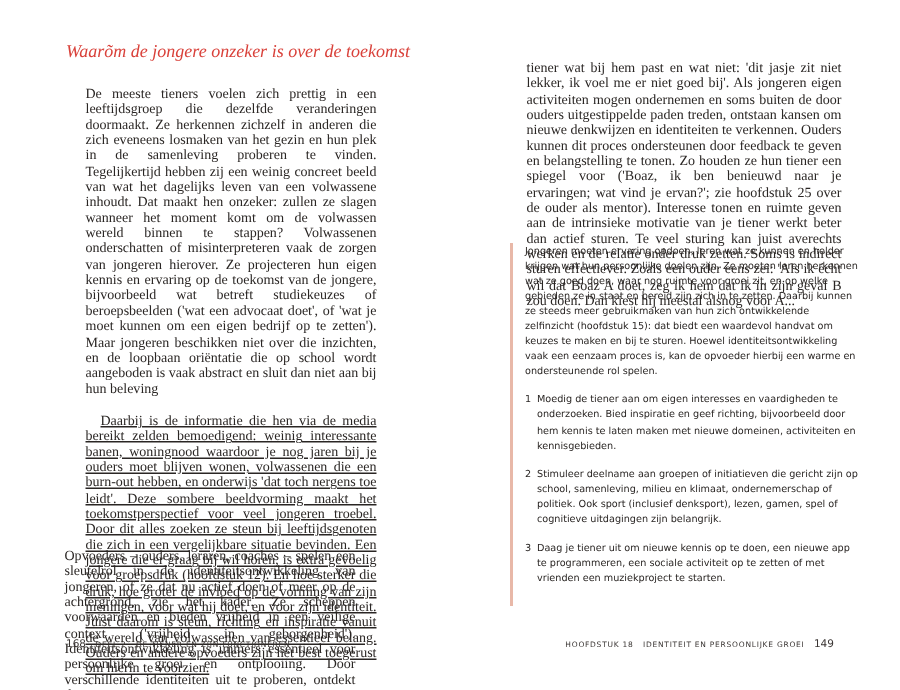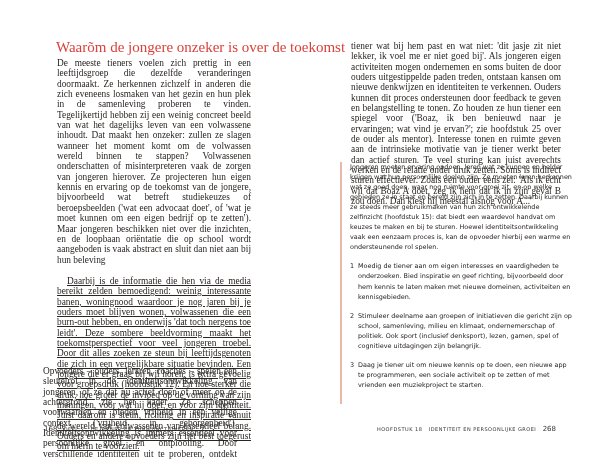--- a/index.html
+++ b/index.html
@@ -9,25 +9,26 @@
       position: relative;
       color: #2a2624;
     }
     .page { position: absolute; top: 0; height: 460px; }
     .page-left { left: 0; width: 300px; }
     .page-right { left: 300px; width: 300px; }
 
     .heading {
       position: absolute;
       font-family: "Liberation Serif", serif;
-      font-size: 15px;
+      font-size: 12px;
       color: #d9413a;
-      margin: 12px;
+      margin: 0;
       white-space: nowrap;
       font-weight: normal;
+      font-style: italic;
     }
     .body-text {
       position: absolute;
       font-family: "Liberation Serif", serif;
       font-size: 9.35px;
       line-height: 10.35px;
       color: #2a2624;
       text-align: justify;
       margin: 0;
     }
@@ -109,14 +110,14 @@
       <span>Daag je tiener uit om nieuwe kennis op te doen, een nieuwe app te programmeren, een sociale activiteit op te zetten of met vrienden een muziekproject te starten.</span>
     </div>
   </div>
 </div>
 
 <div class="footer footer-right">
   <span class="chap">HOOFDSTUK 18</span>
   &nbsp;
   <span class="chap">IDENTITEIT EN PERSOONLIJKE GROEI</span>
   &nbsp;
-  <span class="pnum">268</span>
+  <span class="pnum">149</span>
 </div>
 
 </body></html>

